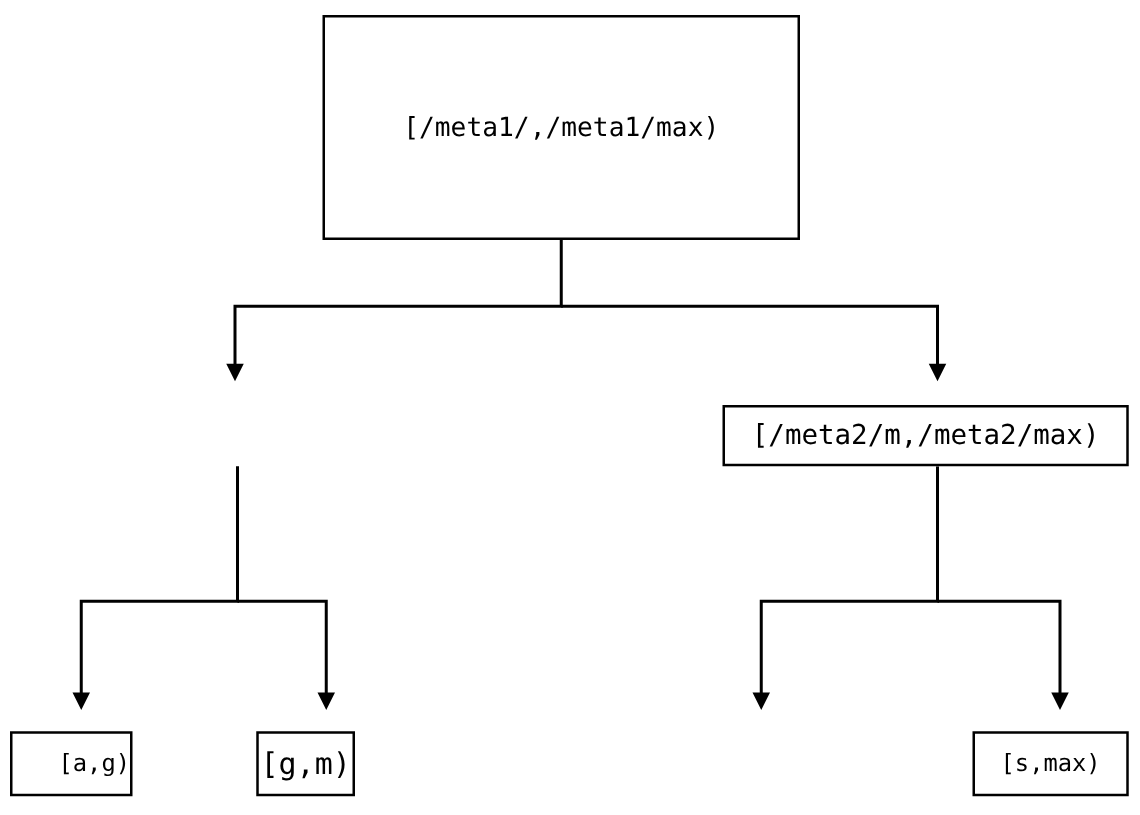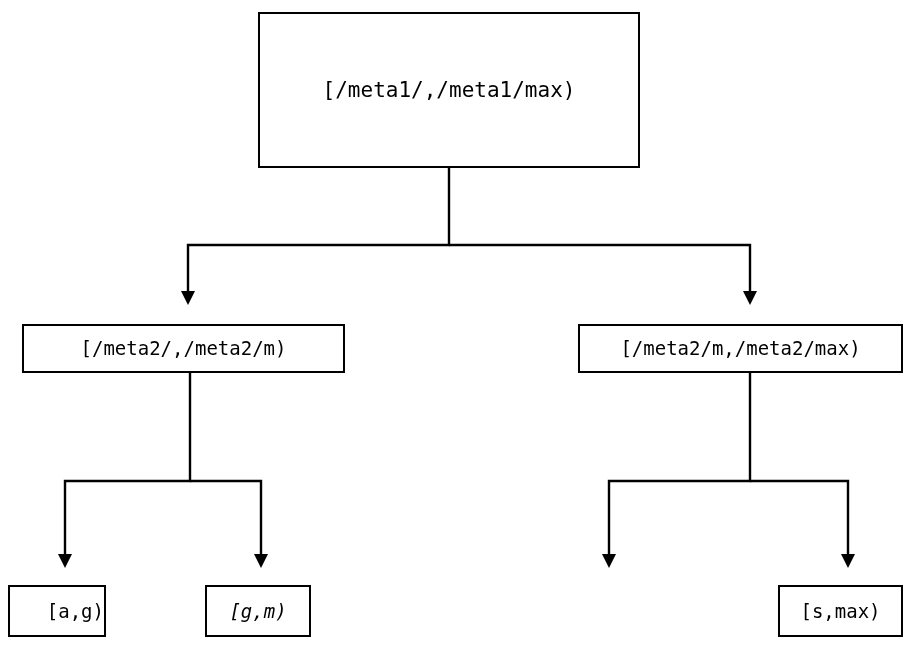--- a/index.html
+++ b/index.html
@@ -41,54 +41,53 @@
   .node-label {
     display: block;
     line-height: 1;
     white-space: pre;
   }
   
   #node-root {
     left: 258px;
     top: 12px;
     width: 382px;
-    height: 156px;
+    height: 180px;
     font-size: 21px;
   }
   
   #node-mid-left {
     left: 22px;
     top: 324px;
     width: 323px;
     height: 49px;
     font-size: 19px;
   }
   #node-mid-right {
     left: 578px;
     top: 324px;
     width: 325px;
     height: 49px;
-    font-size: 19px;
+    font-size: 22px;
   }
   
   #node-leaf-ag {
     left: 8px;
     top: 585px;
     width: 98px;
     height: 52px;
     font-size: 19px;
     justify-content: flex-end;
   }
   #node-leaf-gm {
     left: 205px;
     top: 585px;
-    width: 106px;
+    width: 79px;
     height: 52px;
-    font-size: 19px;
-    font-style: italic;
+    font-size: 24px;
   }
   #node-leaf-ms {
     left: 553px;
     top: 585px;
     width: 99px;
     height: 52px;
     font-size: 19px;
   }
   #node-leaf-smax {
     left: 778px;
@@ -130,23 +129,20 @@
     <g>
       <path d="M 750 481 L 848 481 L 848 555" fill="none" stroke="#000000" stroke-width="2.4"></path>
       <polygon points="841,554 855,554 848,568" fill="#000000" stroke="none"></polygon>
     </g>
   </svg>
 
   <div class="node" id="node-root">
     <span class="node-label">[/meta1/,/meta1/max)</span>
   </div>
 
-  <div class="node" id="node-mid-left">
-    <span class="node-label">[/meta2/,/meta2/m)</span>
-  </div>
 
   <div class="node" id="node-mid-right">
     <span class="node-label">[/meta2/m,/meta2/max)</span>
   </div>
 
   <div class="node" id="node-leaf-ag">
     <span class="node-label">[a,g)</span>
   </div>
 
   <div class="node" id="node-leaf-gm">

